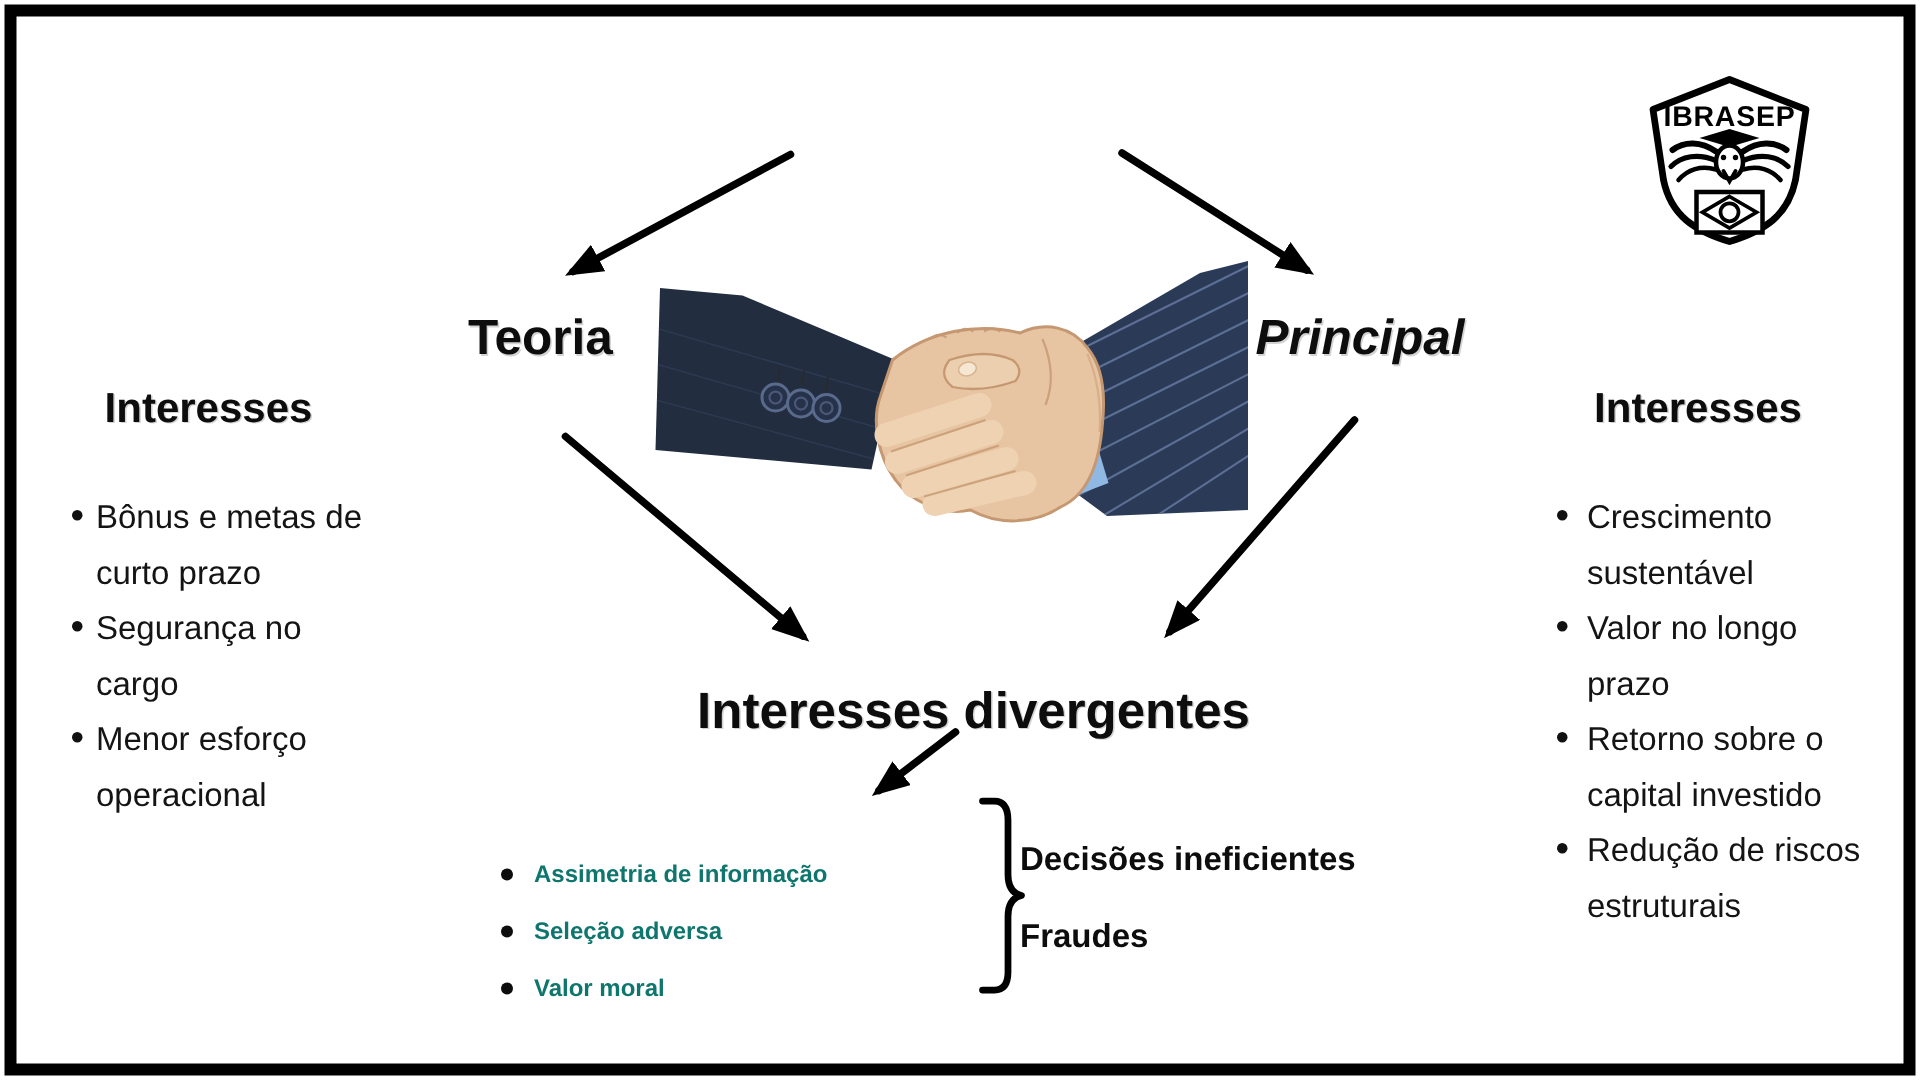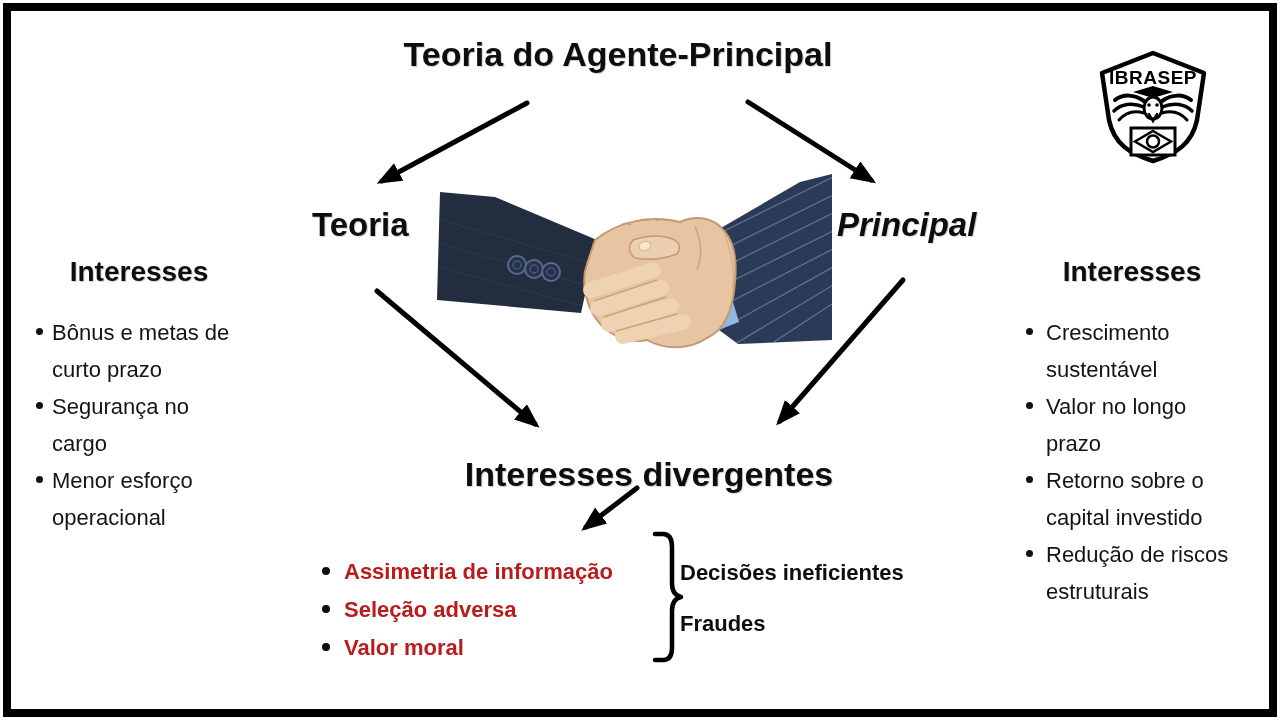--- a/index.html
+++ b/index.html
@@ -7,45 +7,44 @@
         font-family:"Liberation Sans",sans-serif;color:#111;}
   .frame{position:absolute;left:3px;top:3px;width:1258px;height:698px;border:8px solid #000;}
   .abs{position:absolute;}
   .hd{font-weight:bold;color:#0d0d0d;text-shadow:1px 1px 0 rgba(110,110,110,.30);}
   .title{left:0;top:33px;width:1236px;text-align:center;font-size:34px;line-height:42px;}
   .agent-label{left:312px;top:205px;font-size:33px;line-height:40px;}
   .principal-label{left:837px;top:205px;font-size:33px;line-height:40px;font-style:italic;}
   .int-title-left{left:28px;top:255px;width:222px;text-align:center;font-size:28px;line-height:34px;}
   .int-title-right{left:1012px;top:255px;width:240px;text-align:center;font-size:28px;line-height:34px;}
   .div-title{left:349px;top:453px;width:600px;text-align:center;font-size:34px;line-height:42px;}
-  ul.plain{list-style:none;margin:4px;padding:0;}
+  ul.plain{list-style:none;margin:16px;padding:0;}
   ul.side-list{font-size:22px;line-height:37px;color:#141414;}
   ul.side-list li{position:relative;padding-left:16px;white-space:pre-line;}
   ul.side-list.rt li{padding-left:20px;}
   ul.side-list li::before{content:"";position:absolute;left:0;top:14px;width:7px;height:7px;
         border-radius:50%;background:#111;}
   .left-list{left:32px;top:310px;width:235px;}
   .right-list{left:1022px;top:310px;width:242px;}
-  ul.cause-list{left:318px;top:554px;width:360px;font-size:22px;line-height:28px;font-weight:bold;color:#b91c1c;}
+  ul.cause-list{left:318px;top:554px;width:360px;font-size:16px;line-height:28px;font-weight:bold;color:#0f766e;}
   ul.cause-list li{position:relative;padding-left:22px;margin-bottom:10px;}
   ul.cause-list li::before{content:"";position:absolute;left:0;top:9px;width:8px;height:8px;
         border-radius:50%;background:#0d0d0d;}
   .consequences{left:680px;top:558px;width:300px;font-size:22px;line-height:30px;font-weight:bold;color:#0d0d0d;}
   .consequences .cq + .cq{margin-top:21px;}
   svg{display:block;}
   .overlay{left:0;top:0;pointer-events:none;}
 </style>
 </head>
 <body>
 
 <div id="page">
 
   <div class="frame"></div>
 
-  <div class="abs hd title">Teoria do Agente-Principal</div>
 
   <svg class="abs" style="left:1092px;top:45px;" width="122" height="122" viewBox="0 0 122 122">
     <path d="M10,28 L61,8 L112,28 L105,75 C100,99 84,109 61,116 C38,109 22,99 17,75 Z" fill="#ffffff" stroke="#000" stroke-width="4.5" stroke-linejoin="round"></path>
     <text x="61" y="39" text-anchor="middle" font-family="Liberation Sans, sans-serif" font-size="19" font-weight="bold" letter-spacing="0.5" fill="#000">IBRASEP</text>
     <g stroke="#000" fill="none" stroke-linecap="round">
       <polygon points="41,47 61,41 81,47 61,53" fill="#000" stroke="none"></polygon>
       <path d="M52,56 C42,49 31,49 23,55" stroke-width="4"></path>
       <path d="M52,62 C40,57 29,59 22,66" stroke-width="3.5"></path>
       <path d="M52,68 C42,65 33,68 27,75" stroke-width="3"></path>
       <path d="M70,56 C80,49 91,49 99,55" stroke-width="4"></path>

